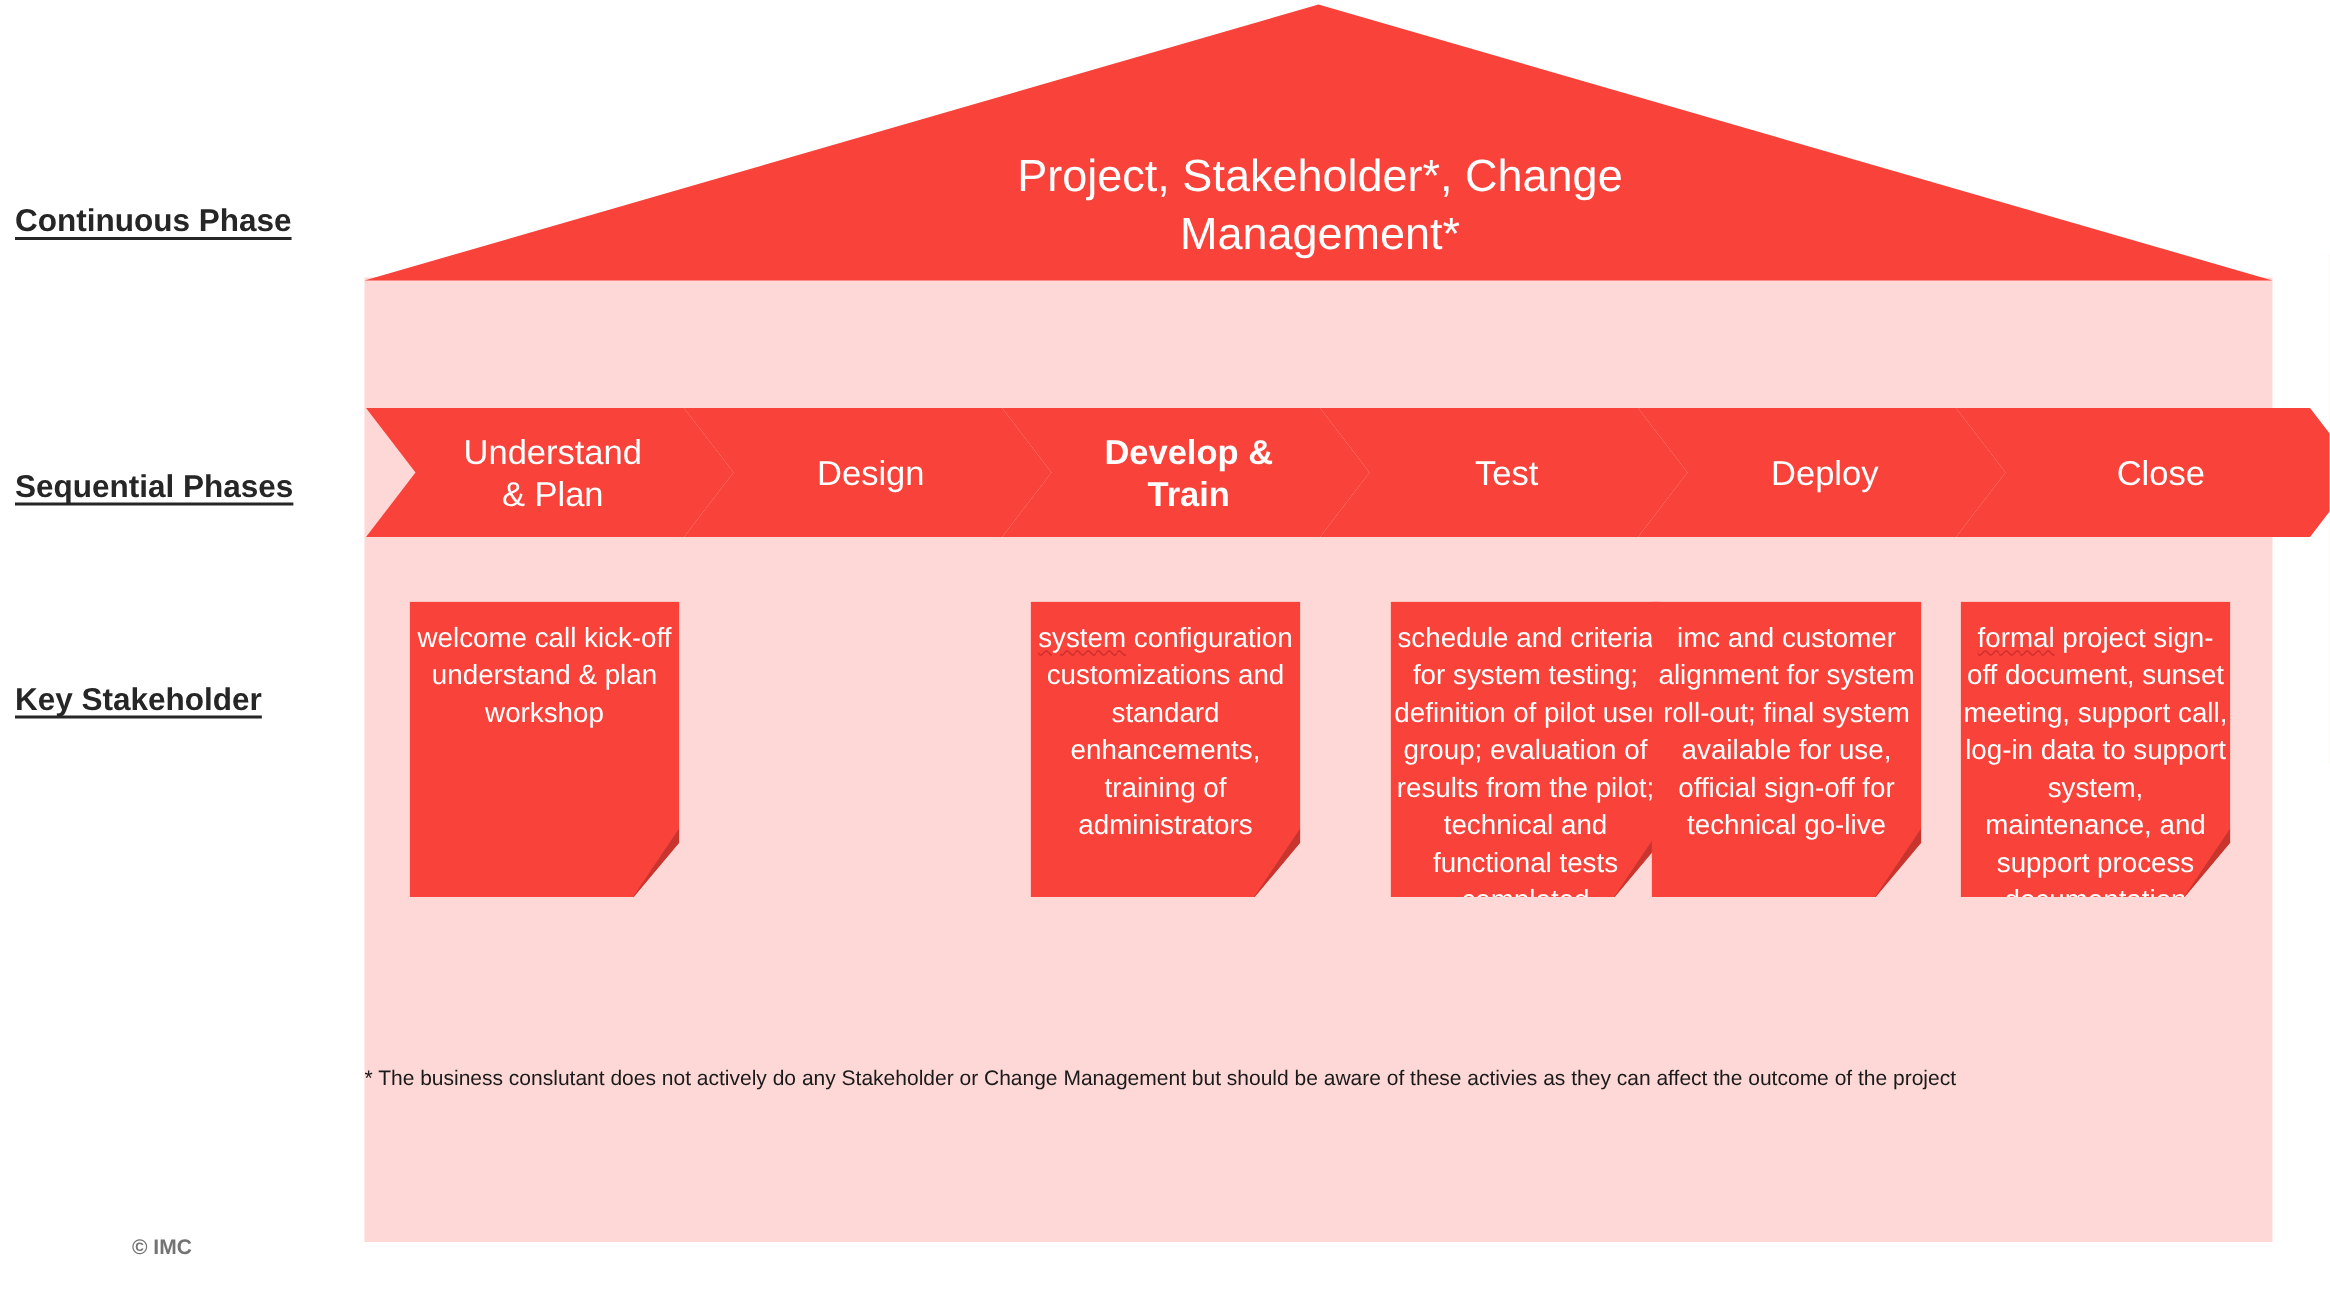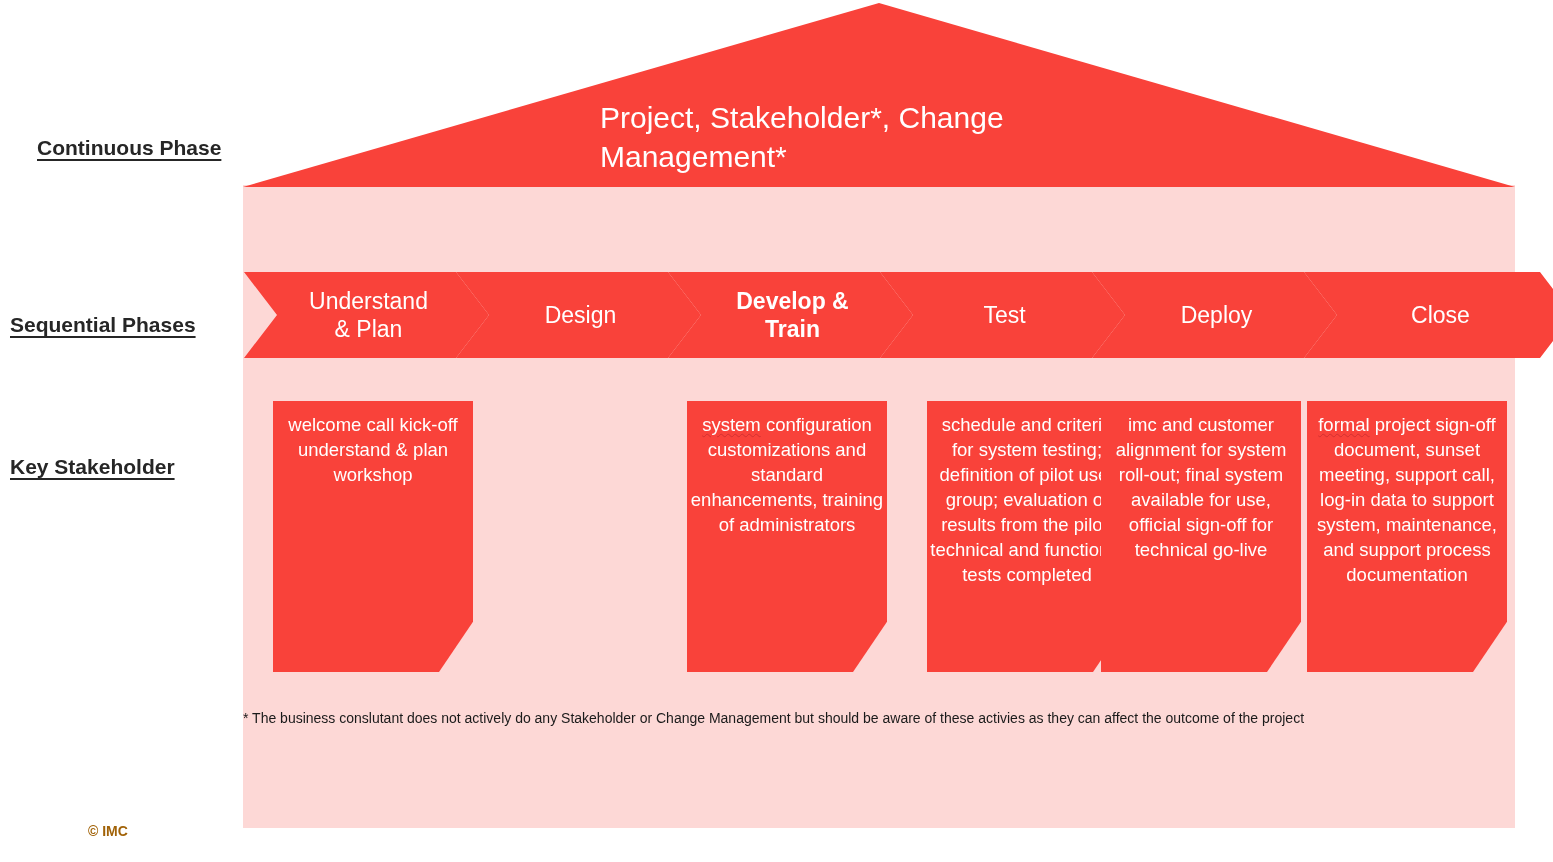--- a/index.html
+++ b/index.html
@@ -33,41 +33,41 @@
     top: 3px;
     width: 1272px;
     height: 184px;
     overflow: visible;
   }
   #roof-title {
     position: absolute;
     left: 600px;
     top: 98px;
     width: 560px;
-    text-align: left;
+    text-align: center;
     color: #ffffff;
     font-size: 30px;
     line-height: 39px;
     font-weight: 400;
     white-space: pre-line;
     pointer-events: none;
   }
 
   
   .row-label {
     position: absolute;
     left: 10px;
     color: #262626;
     font-size: 21px;
     font-weight: bold;
     text-decoration: underline;
     text-underline-offset: 4px;
     white-space: nowrap;
   }
-  #label-continuous { top: 136px; margin-left: 27px; }
+  #label-continuous { top: 136px; }
   #label-sequential { top: 313px; }
   #label-key        { top: 455px; }
 
   
   #arrow-row {
     position: absolute;
     left: 243px;
     top: 270px;
     width: 1272px;
     height: 90px;
@@ -98,25 +98,24 @@
     position: absolute;
     left: 243px;
     top: 401px;
     width: 1272px;
     height: 248px;
   }
   .note-card {
     position: absolute;
     top: 0;
     width: 180px;
-    height: 271px;
+    height: 197px;
     background: #F9423A;
     -webkit-clip-path: polygon(0 0, 100% 0, 100% 81.5%, 83% 100%, 0 100%);
     clip-path: polygon(0 0, 100% 0, 100% 81.5%, 83% 100%, 0 100%);
-    padding-left: 20px;
   }
   .note-fold {
     position: absolute;
     right: 0;
     bottom: 0;
     width: 31px;
     height: 46px;
     background: #C8352E;
     -webkit-clip-path: polygon(100% 0, 100% 100%, 0 100%);
     clip-path: polygon(100% 0, 100% 100%, 0 100%);
@@ -149,21 +148,21 @@
     font-size: 14px;
     line-height: 36px;
     font-weight: normal;
   }
 
   
   #copyright {
     position: absolute;
     left: 88px;
     top: 823px;
-    color: #a16207;
+    color: #737373;
     font-size: 14px;
     font-weight: bold;
   }
 </style>
 </head>
 <body>
 
 <div id="house-body"></div>
 
 <svg id="roof-svg" viewBox="0 0 1272 184" preserveAspectRatio="none">

